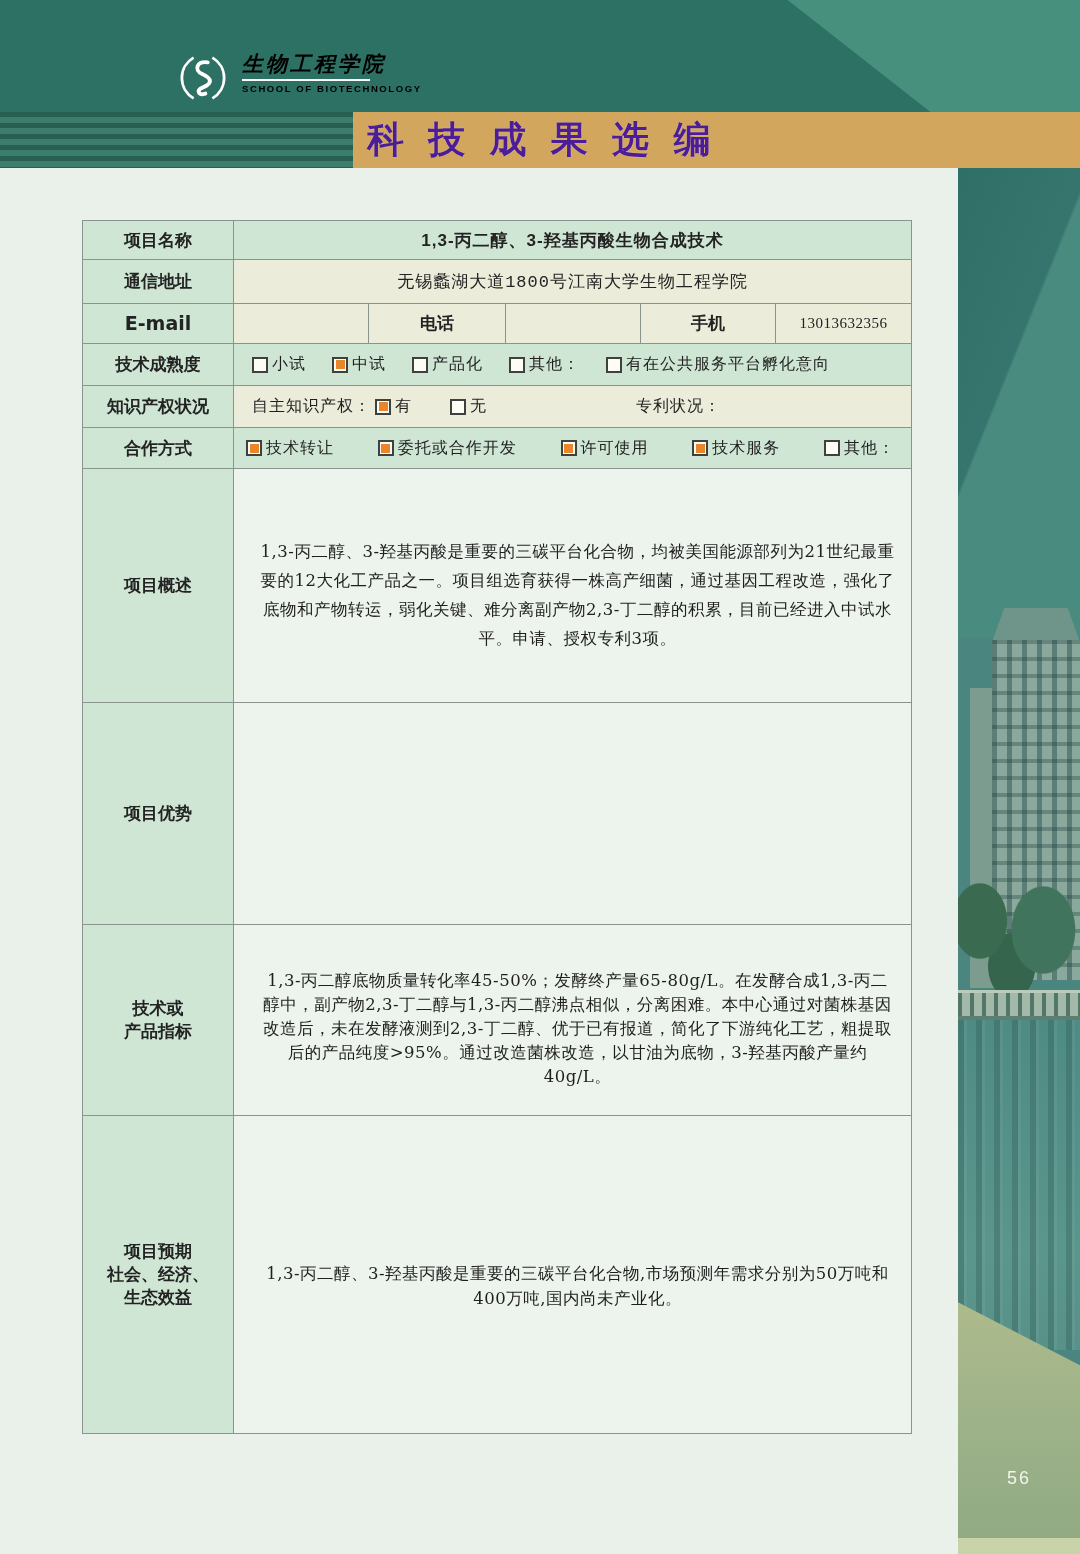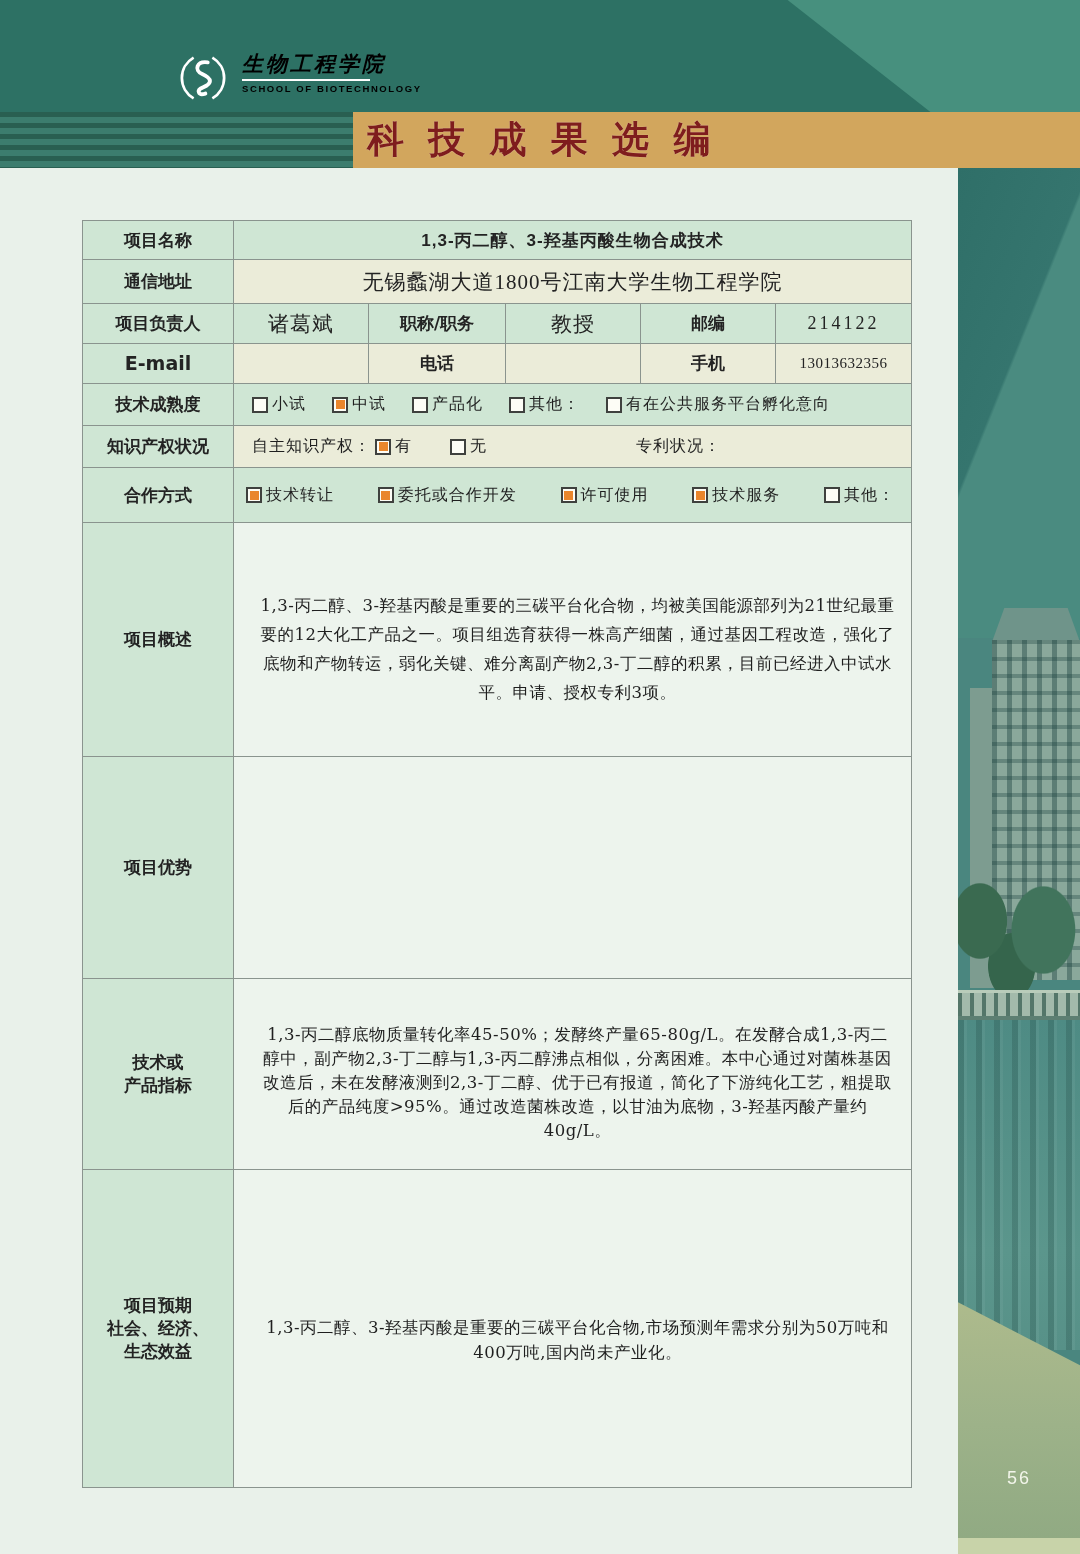--- a/index.html
+++ b/index.html
@@ -16,36 +16,36 @@
   .logo-text { margin-left:14px; color:#000000; }
   .logo-cn { font-family:"DejaVu Serif", serif; font-weight:bold; font-style:italic;
       font-size:21px; letter-spacing:3px; line-height:24px; }
   .logo-rule { height:2px; background:#fff; margin:3px 0 2px 0; width:128px; }
   .logo-en { font-size:9.5px; letter-spacing:1.6px; font-weight:bold; }
 
   .stripe-band { position:absolute; left:0; top:112px; width:1080px; height:56px;
       background:repeating-linear-gradient(180deg,#295f51 0 5px,#3c7d6e 5px 11px); }
   .banner { position:absolute; left:353px; top:112px; width:727px; height:56px; background:#d2a65d;
       display:flex; align-items:center; }
-  .banner-title { color:#7f1d1d; font-size:37px; font-weight:bold; letter-spacing:7px;
+  .banner-title { color:#4c1d95; font-size:37px; font-weight:bold; letter-spacing:7px;
       padding-left:14px; white-space:nowrap; text-shadow:0 0 1px rgba(255,255,255,.6); }
 
   
   table.form { position:absolute; left:82px; top:220px; width:829px; border-collapse:collapse;
       table-layout:fixed; }
   table.form td { border:1.5px solid #8a948e; vertical-align:middle; text-align:center;
       color:#232323; overflow:hidden; }
   .green { background:#cfe6d4; }
   .cream { background:#ebecd9; }
   .bigbg { background:#edf4ed; }
   .lbl { font-weight:bold; font-size:17px; font-family:"DejaVu Sans", sans-serif;
       white-space:pre-line; line-height:1.35; color:#1d1d1d;margin-left:32px; }
   .lbl-email { font-size:19px; }
   .val-bold { font-weight:bold; font-size:17px; letter-spacing:1px; }
-  .val-serif { font-family:Liberation Serif, serif; font-size:21px; letter-spacing:1px; }
+  .val-serif { font-family:Liberation Mono, monospace; font-size:17px; letter-spacing:1px; }
   .val-num { font-family:"Liberation Serif", serif; font-size:18px; letter-spacing:3px; }
   .val-num-sm { font-family:"Liberation Serif", serif; font-size:15px; letter-spacing:.5px; }
   td.bigcell { vertical-align:top; text-align:left; }
   .para { font-family:"DejaVu Serif", serif; font-size:16.5px; line-height:29px;
       padding:19px 16px 0 26px; letter-spacing:.5px; color:#1f1f1f; }
   .para.tight { line-height:24px; padding-top:18px; }
   .para.mid { line-height:25px; padding-top:22px; }
 
   
   .optrow { display:flex; align-items:center; padding:0 10px 0 18px; width:100%; }
@@ -141,28 +141,20 @@
     <tbody>
       <tr style="height:39px">
         <td class="green lbl">项目名称</td>
         <td colspan="5" class="green val-bold">1,3-丙二醇、3-羟基丙酸生物合成技术</td>
       </tr>
       <tr style="height:44px">
         <td class="green lbl">通信地址</td>
         <td colspan="5" class="cream val-serif">无锡蠡湖大道1800号江南大学生物工程学院</td>
       </tr>
       <tr style="height:40px">
-        <td class="green lbl">项目负责人</td>
-        <td class="green val-serif">诸葛斌</td>
-        <td class="green lbl">职称/职务</td>
-        <td class="green val-serif">教授</td>
-        <td class="green lbl">邮编</td>
-        <td class="green val-num">214122</td>
-      </tr>
-      <tr style="height:40px">
         <td class="green lbl lbl-email">E-mail</td>
         <td class="cream val-serif"></td>
         <td class="cream lbl">电话</td>
         <td class="cream val-serif"></td>
         <td class="cream lbl">手机</td>
         <td class="cream val-num-sm">13013632356</td>
       </tr>
 
       <tr style="height:42px">
         <td class="green lbl">技术成熟度</td>
@@ -217,21 +209,21 @@
               <span class="cb">
                   <i></i>
                 </span>
               <span class="cb-t">无</span>
             </span>
             <span class="freetext push" style="margin-right:180px">专利状况：</span>
           </div>
         </td>
       </tr>
 
-      <tr style="height:55px">
+      <tr style="height:41px">
         <td class="green lbl">合作方式</td>
         <td colspan="5" class="green">
           <div class="optrow coop">
             <span class="opt">
               <span class="cb on">
                   <i></i>
                 </span>
               <span class="cb-t">技术转让</span>
             </span>
             <span class="opt">

